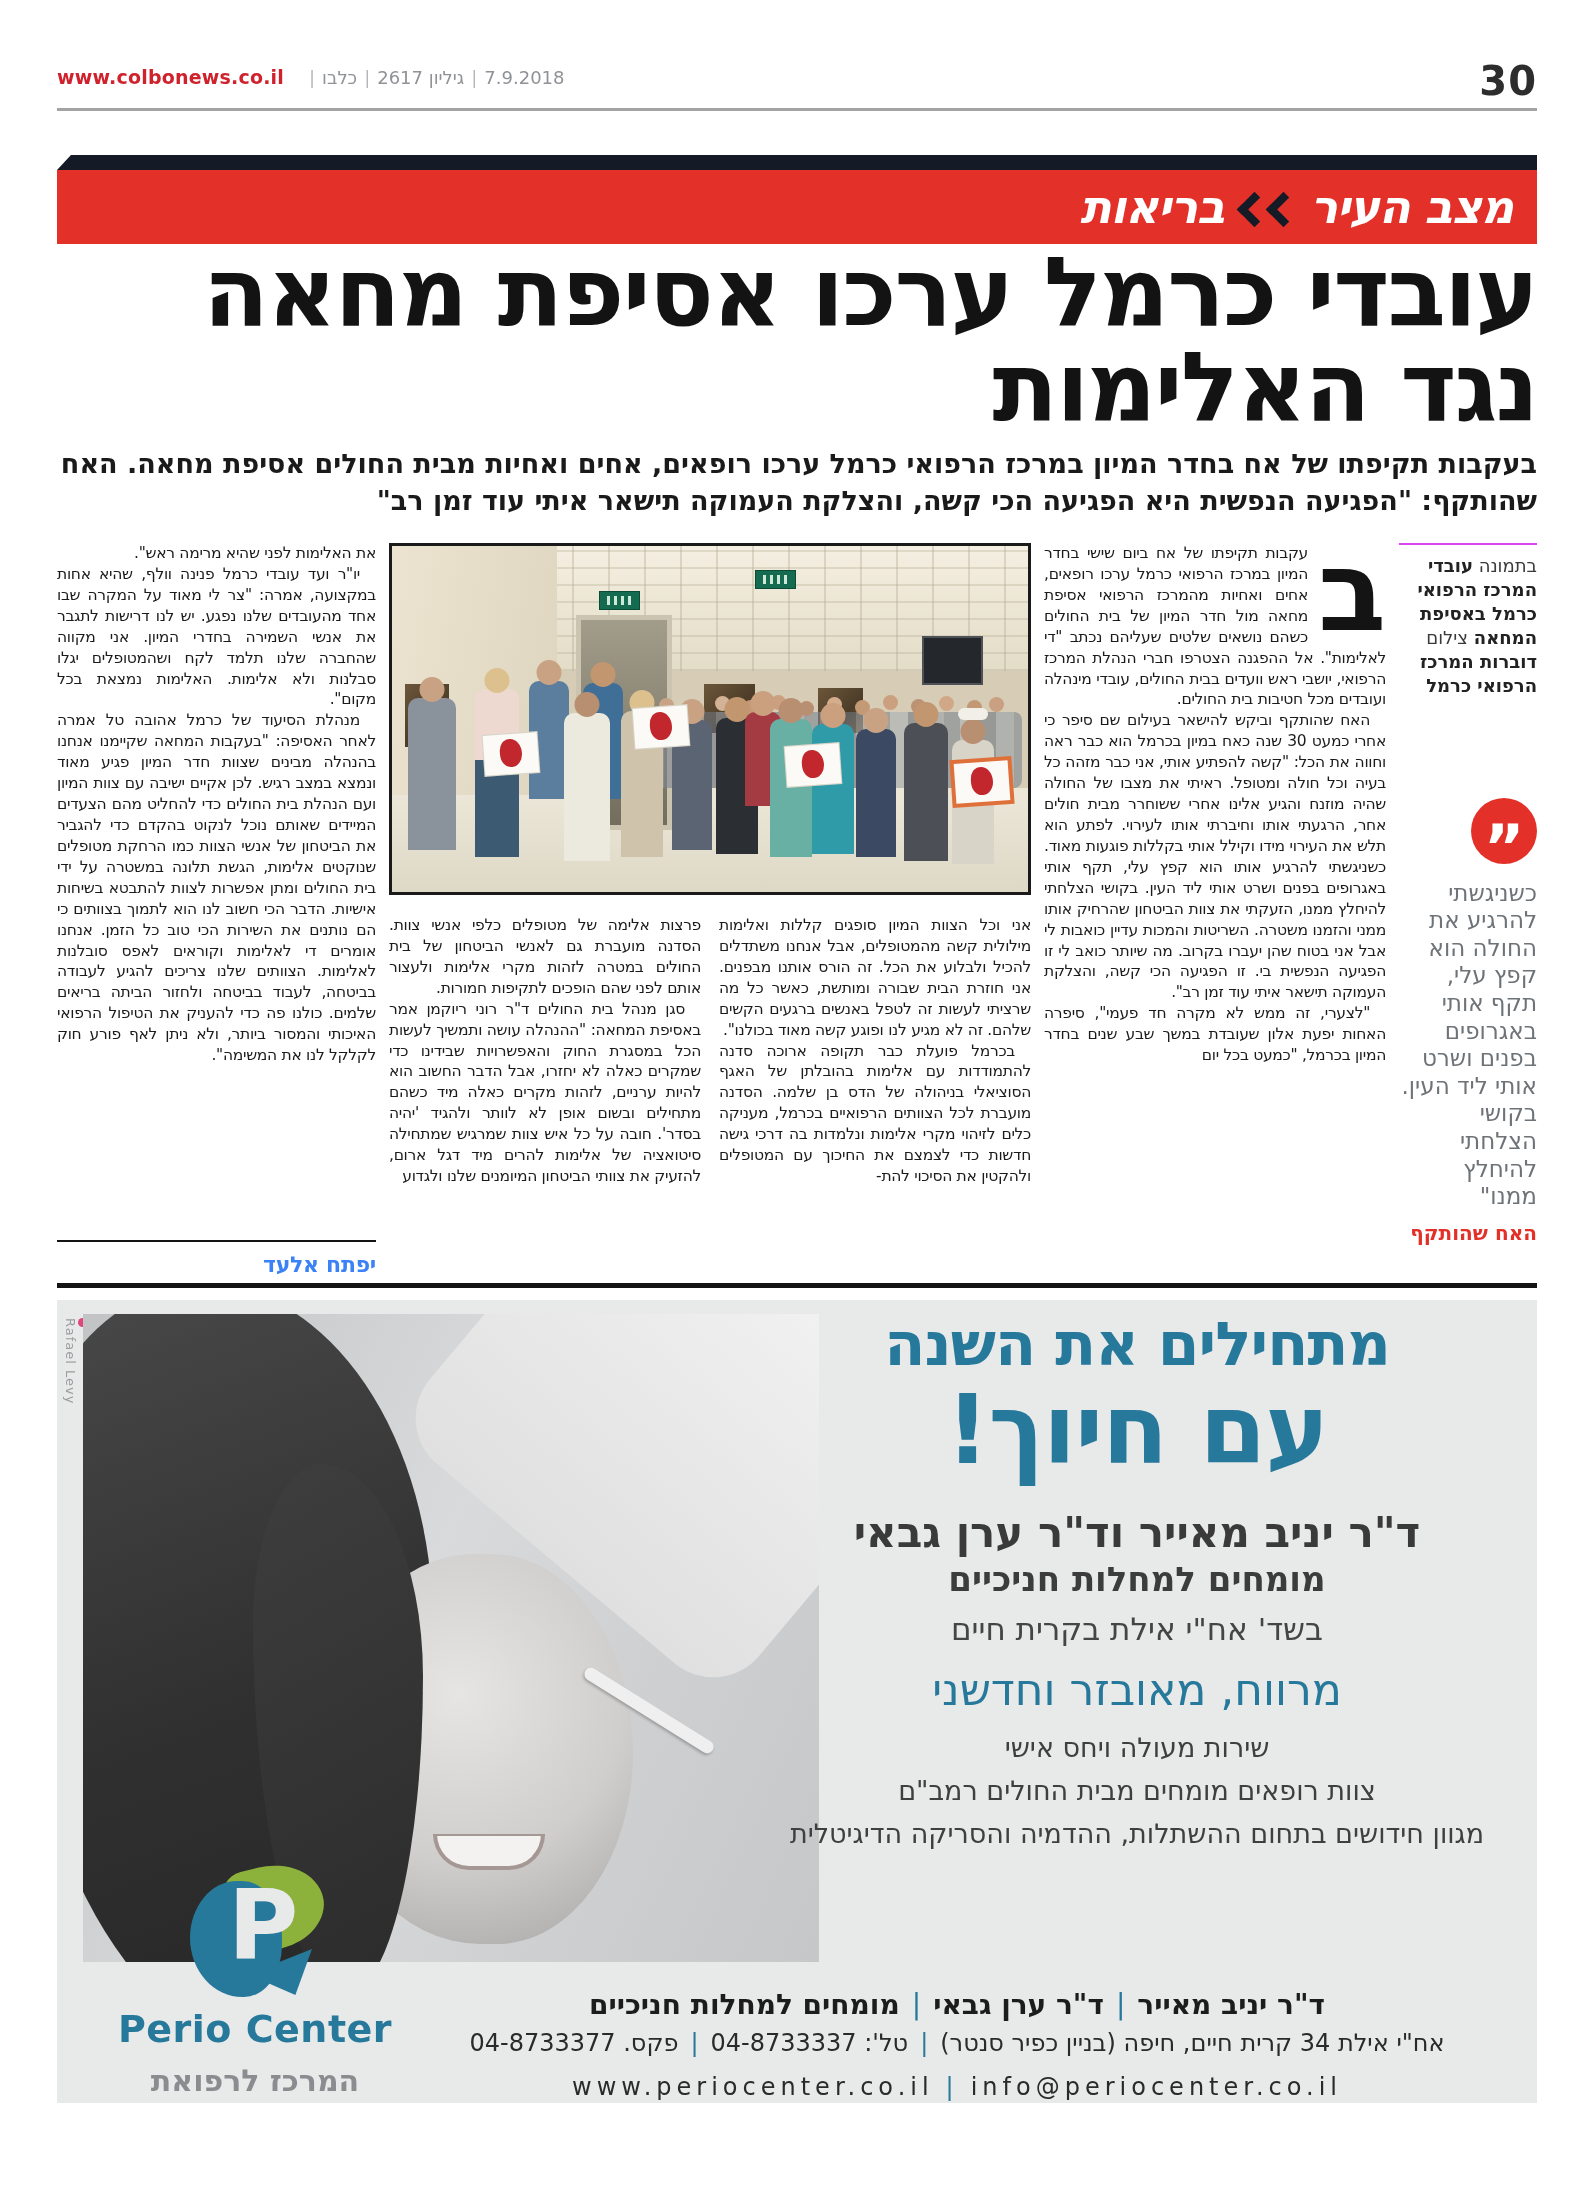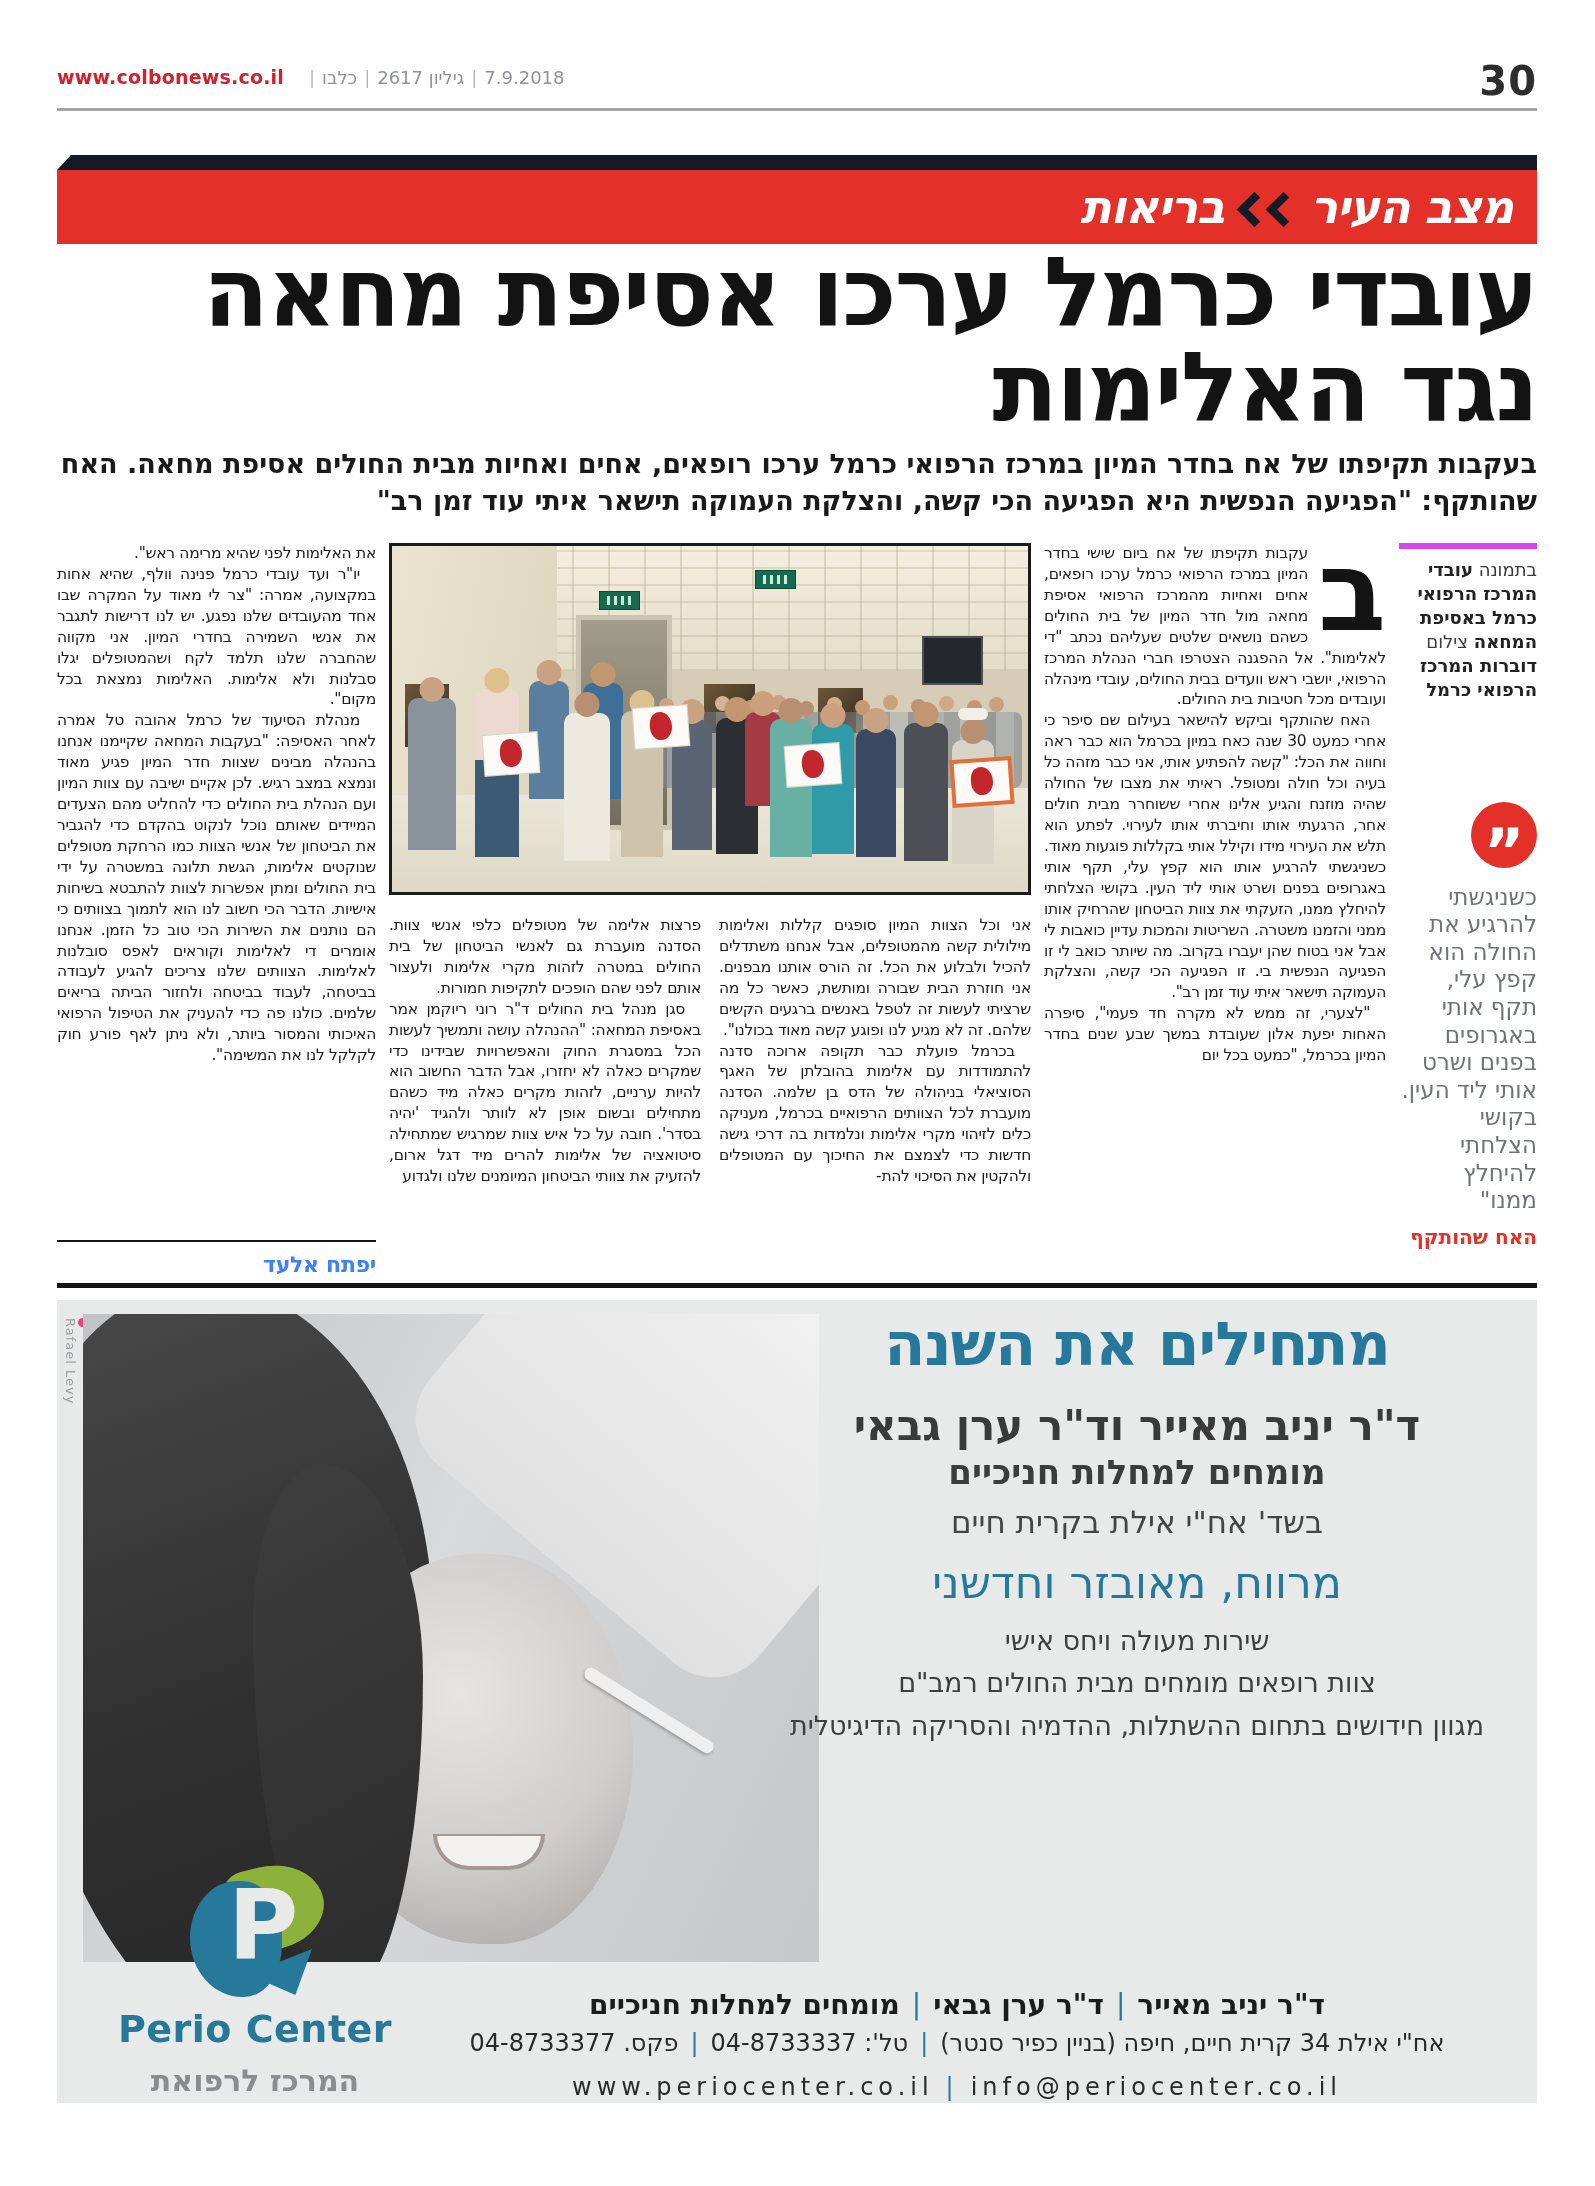--- a/index.html
+++ b/index.html
@@ -31,21 +31,21 @@
   
   .article{position:absolute;left:57px;right:58px;top:543px;height:737px;direction:rtl;
     display:grid;grid-template-columns:138px 342px 642px auto;column-gap:13px;}
   .article .cell{overflow:hidden;}
   .art-text{font-size:15.5px;line-height:1.35;letter-spacing:-.3px;text-align:justify;color:#1b1b1b;}
   .art-text p{margin:0;}
   .art-text p + p{text-indent:16px;}
   .dropcap{float:right;font-size:112px;line-height:.74;font-weight:800;margin:7px 0 0 10px;color:#141414;}
 
   
-  .caption-col{border-top:6px solid #d946ef;padding-top:9px;}
+  .caption-col{border-top:2px solid #d946ef;padding-top:9px;}
   .caption{font-size:18px;line-height:1.33;text-align:right;color:#222;}
   .caption .lt{font-weight:400;color:#3a3a3a;}
   .caption .bd{font-weight:700;}
   .pullquote{margin-top:100px;text-align:right;}
   .pq-circle{width:66px;height:66px;border-radius:50%;background:#e3312a;display:flex;align-items:center;justify-content:center;overflow:hidden;}
   .pq-mark{color:#fff;font-size:62px;font-weight:700;line-height:0;transform:translateY(17px);}
   .pq-text{margin-top:16px;font-size:23px;line-height:1.2;color:#6e7378;font-weight:500;}
   .pq-source{margin-top:10px;font-size:20px;font-weight:700;color:#e3312a;}
 
   
@@ -266,20 +266,21 @@
       <div class="hair"></div>
       <div class="face"></div>
       <div class="hair-front"></div>
       <div class="smile"></div>
       <div class="sleeve"></div>
       <div class="tool"></div>
     </div>
 
     <div class="ad-copy">
       <div class="ad-h1">מתחילים את השנה</div>
+      <div class="ad-h2">עם חיוך!</div>
       <div class="ad-doctors">ד"ר יניב מאייר וד"ר ערן גבאי</div>
       <div class="ad-spec">מומחים למחלות חניכיים</div>
       <div class="ad-invite">בשד' אח"י אילת בקרית חיים</div>
       <div class="ad-tagline">מרווח, מאובזר וחדשני</div>
       <div class="ad-features">
         <div>שירות מעולה ויחס אישי</div>
         <div>צוות רופאים מומחים מבית החולים רמב"ם</div>
         <div>מגוון חידושים בתחום ההשתלות, ההדמיה והסריקה הדיגיטלית</div>
       </div>
     </div>

